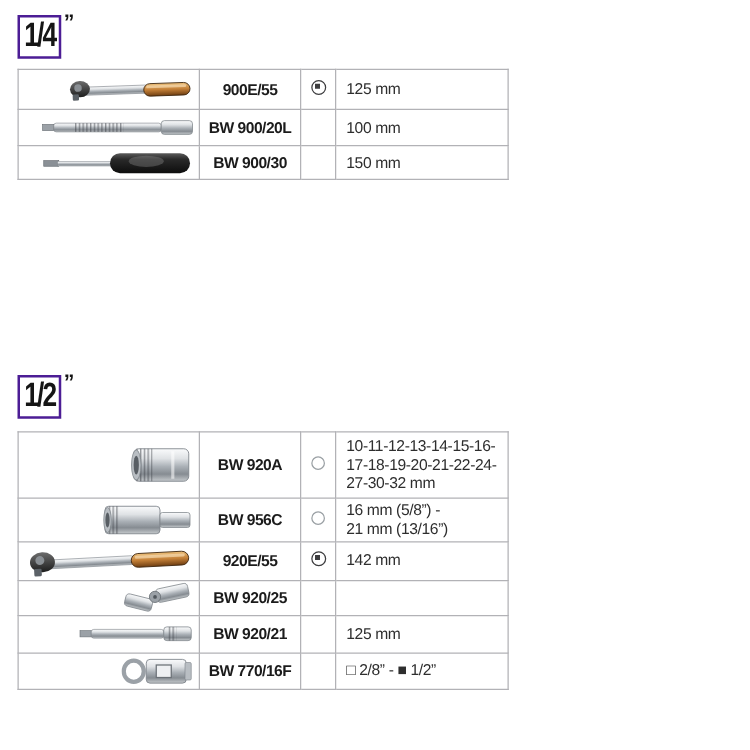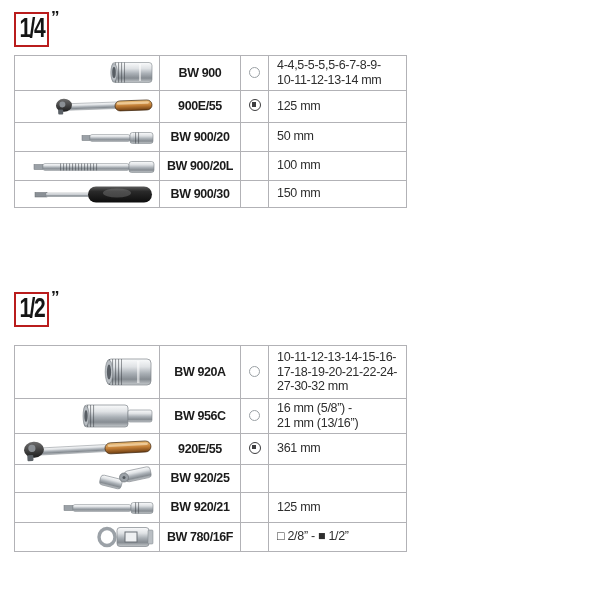--- a/index.html
+++ b/index.html
@@ -1,21 +1,21 @@
 <!DOCTYPE html>
 <html><head>
 <meta charset="utf-8">
 <style>
   * { margin:0; padding:0; box-sizing:border-box; }
   html,body { width:600px; height:600px; background:#ffffff;
     font-family:"Liberation Sans", sans-serif; }
   .page { position:relative; width:600px; height:600px; background:#fff; overflow:hidden; }
 
   .size-header { position:absolute; left:14px; display:flex; align-items:flex-start; }
-  .size-box { width:35px; height:35px; border:2px solid #b91c1c; background:#fff;
+  .size-box { width:35px; height:35px; border:2px solid #4c1d95; background:#fff;
     display:flex; align-items:center; justify-content:center; }
   .size-label { font-weight:bold; font-size:27px; color:#151515; letter-spacing:-2px;
     transform:scaleX(.78); transform-origin:center; padding-bottom:2px; }
   .inch-mark { font-weight:bold; font-size:17px; color:#151515; margin-left:2px; line-height:1; margin-top:-3px; }
 
   table.spec { position:absolute; left:14px; width:392px; border-collapse:collapse; table-layout:fixed; }
   table.spec td { border:1px solid #b2b2b6; vertical-align:middle; overflow:hidden; }
   td.c-img  { width:145px; text-align:right; padding-right:4px; }
   td.c-img svg { vertical-align:middle; }
   td.c-code { width:81px; text-align:center; font-weight:bold; font-size:12.5px;
@@ -68,67 +68,39 @@
 
   <div class="size-header" style="top:12px">
     <div class="size-box">
       <span class="size-label">1/4</span>
     </div>
     <span class="inch-mark">”</span>
   </div>
 
   <table class="spec" style="top:55px">
     <tbody>
-        <tr style="height:33px">
-      <td class="c-img">
-        <svg width="46" height="25" viewBox="0 0 46 25">
-          <rect x="3" y="2.5" width="40" height="20" rx="3" fill="url(#gc)" stroke="#7e848a" stroke-width="0.6"></rect>
-          <rect x="5" y="2.5" width="11" height="20" fill="url(#kn)"></rect>
-          <ellipse cx="5" cy="12.5" rx="3.2" ry="9" fill="#b9bec3" stroke="#7e848a" stroke-width="0.6"></ellipse>
-          <ellipse cx="5" cy="12.5" rx="1.8" ry="5.5" fill="#585e64"></ellipse>
-          <rect x="30" y="4" width="2" height="17" fill="rgba(255,255,255,0.55)"></rect>
-        </svg>
-      </td>
-      <td class="c-code">BW 900</td>
-      <td class="c-icon"><span class="ring"></span></td>
-      <td class="c-val">4-4,5-5-5,5-6-7-8-9-
-10-11-12-13-14 mm</td>
-    </tr>
     <tr style="height:32px">
       <td class="c-img">
         <svg width="102" height="24" viewBox="0 0 102 24">
           <g transform="rotate(-2 50 12)">
             <rect x="14" y="8.5" width="52" height="6.5" rx="2" fill="url(#gc)" stroke="#7e848a" stroke-width="0.5"></rect>
             <ellipse cx="11" cy="10" rx="8" ry="6.5" fill="url(#gd)"></ellipse>
             <circle cx="9.5" cy="9" r="3" fill="#8a8f94"></circle>
             <rect x="5" y="14" width="5" height="5" rx="1" fill="#5b6167"></rect>
             <rect x="62" y="7.5" width="37" height="10" rx="5" fill="url(#gw)" stroke="#3c240c" stroke-width="0.7"></rect>
             <rect x="64" y="9" width="32" height="2.2" rx="1" fill="rgba(255,235,200,0.55)"></rect>
           </g>
         </svg>
       </td>
       <td class="c-code">900E/55</td>
       <td class="c-icon"><span class="ring-sq"></span></td>
       <td class="c-val">125 mm</td>
     </tr>
     <tr style="height:29px">
       <td class="c-img">
-        <svg width="74" height="17" viewBox="0 0 74 17">
-          <rect x="1" y="6.5" width="8" height="5" fill="#9ba1a7" stroke="#6b7177" stroke-width="0.5"></rect>
-          <rect x="9" y="5.5" width="40" height="7" rx="2" fill="url(#gc)" stroke="#7e848a" stroke-width="0.5"></rect>
-          <rect x="49" y="3.5" width="23" height="11" rx="2.5" fill="url(#gc)" stroke="#7e848a" stroke-width="0.6"></rect>
-          <rect x="52" y="3.5" width="8" height="11" fill="url(#kn)"></rect>
-        </svg>
-      </td>
-      <td class="c-code">BW 900/20</td>
-      <td class="c-icon"></td>
-      <td class="c-val">50 mm</td>
-    </tr>
-    <tr style="height:29px">
-      <td class="c-img">
         <svg width="122" height="17" viewBox="0 0 122 17">
           <rect x="1" y="6.5" width="9" height="5" fill="#9ba1a7" stroke="#6b7177" stroke-width="0.5"></rect>
           <rect x="10" y="5.5" width="86" height="7" rx="2" fill="url(#gc)" stroke="#7e848a" stroke-width="0.5"></rect>
           <rect x="26" y="5.5" width="40" height="7" fill="url(#kn)"></rect>
           <rect x="96" y="3.5" width="25" height="11" rx="2.5" fill="url(#gc)" stroke="#7e848a" stroke-width="0.6"></rect>
         </svg>
       </td>
       <td class="c-code">BW 900/20L</td>
       <td class="c-icon"></td>
       <td class="c-val">100 mm</td>
@@ -142,21 +114,21 @@
           <ellipse cx="84" cy="10" rx="14" ry="4.5" fill="rgba(150,150,150,0.35)"></ellipse>
         </svg>
       </td>
       <td class="c-code">BW 900/30</td>
       <td class="c-icon"></td>
       <td class="c-val">150 mm</td>
     </tr>
   </tbody>
     </table>
 
-  <div class="size-header" style="top:292px">
+  <div class="size-header" style="top:300px">
     <div class="size-box">
       <span class="size-label">1/2</span>
     </div>
     <span class="inch-mark">”</span>
   </div>
 
   <table class="spec" style="top:345px">
     <tbody>
         <tr style="height:53px">
       <td class="c-img">
@@ -197,21 +169,21 @@
             <ellipse cx="13" cy="12" rx="10" ry="8" fill="url(#gd)"></ellipse>
             <circle cx="11" cy="10.5" r="3.6" fill="#8a8f94"></circle>
             <rect x="6" y="17" width="6" height="6" rx="1" fill="#5b6167"></rect>
             <rect x="84" y="9" width="46" height="11" rx="5.5" fill="url(#gw)" stroke="#3c240c" stroke-width="0.7"></rect>
             <rect x="87" y="10.8" width="40" height="2.4" rx="1.2" fill="rgba(255,235,200,0.55)"></rect>
           </g>
         </svg>
       </td>
       <td class="c-code">920E/55</td>
       <td class="c-icon"><span class="ring-sq"></span></td>
-      <td class="c-val">361 mm</td>
+      <td class="c-val">142 mm</td>
     </tr>
     <tr style="height:27px">
       <td class="c-img">
         <svg width="60" height="27" viewBox="0 0 60 27">
           <g transform="rotate(14 20 17)">
                 <rect x="5" y="13" width="22" height="10" rx="3" fill="url(#gc)" stroke="#7e848a" stroke-width="0.6"></rect>
               </g>
           <g transform="rotate(-12 42 10)">
                 <rect x="30" y="4" width="26" height="11" rx="3" fill="url(#gc)" stroke="#7e848a" stroke-width="0.6"></rect>
               </g>
@@ -238,20 +210,20 @@
     </tr>
     <tr style="height:29px">
       <td class="c-img">
         <svg width="58" height="26" viewBox="0 0 58 26">
           <ellipse cx="10" cy="13" rx="8" ry="8.5" fill="none" stroke="#9ba1a7" stroke-width="3.4"></ellipse>
           <rect x="20" y="3.5" width="32" height="19" rx="3" fill="url(#gc)" stroke="#7e848a" stroke-width="0.7"></rect>
           <rect x="28" y="8" width="12" height="10" fill="#eef0f2" stroke="#6b7177" stroke-width="1"></rect>
           <rect x="51" y="6" width="5" height="14" rx="1" fill="#b9bec3" stroke="#7e848a" stroke-width="0.5"></rect>
         </svg>
       </td>
-      <td class="c-code">BW 780/16F</td>
+      <td class="c-code">BW 770/16F</td>
       <td class="c-icon"></td>
       <td class="c-val">□ 2/8” - ■ 1/2”</td>
     </tr>
   </tbody>
     </table>
 
 </div>
 
 </body></html>

